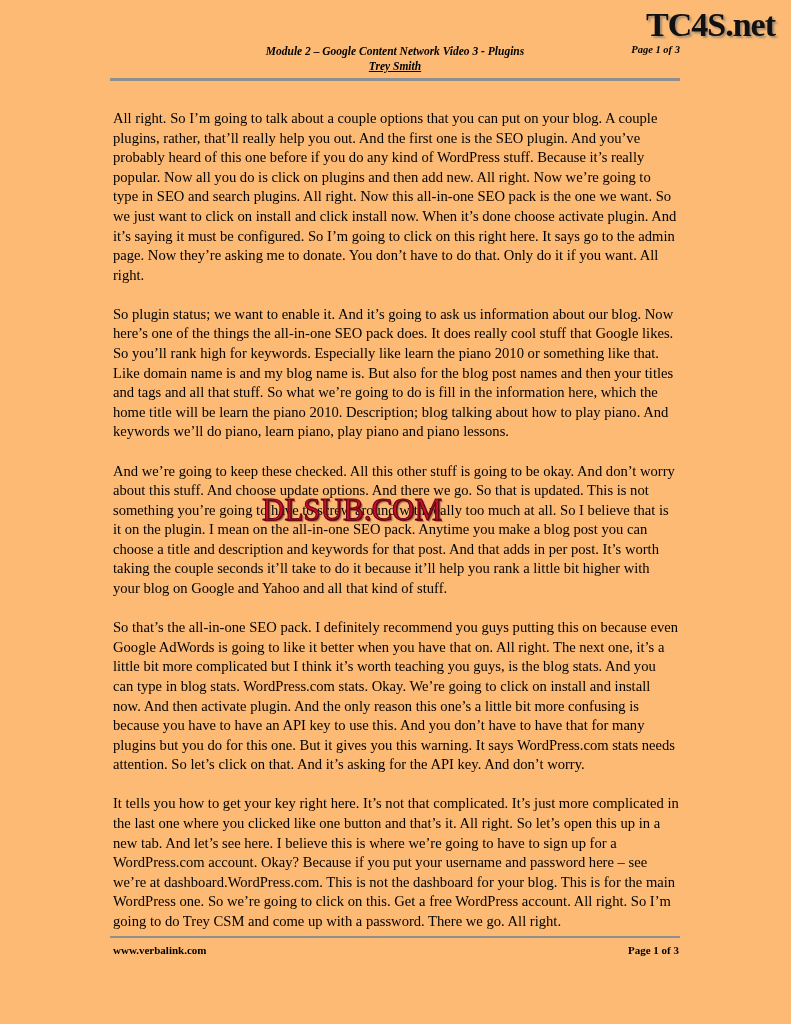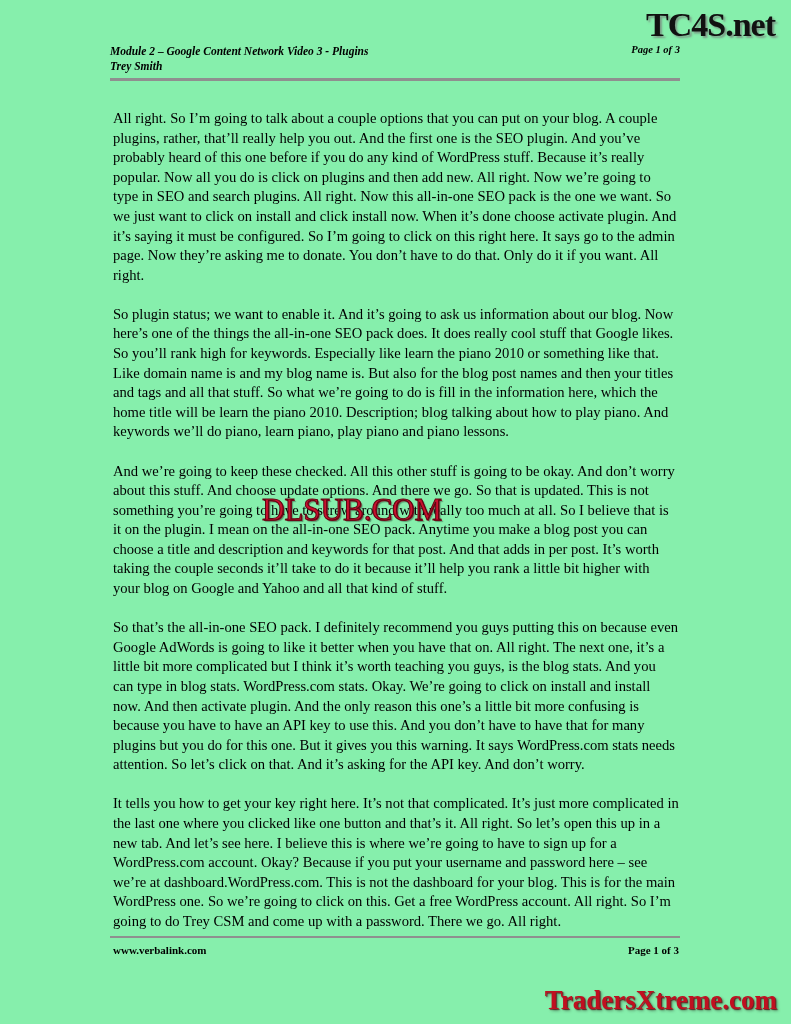--- a/index.html
+++ b/index.html
@@ -10,21 +10,21 @@
     width: 791px;
     height: 1024px;
     background: #ffffff;
     font-family: "Liberation Serif", serif;
     position: relative;
     overflow: hidden;
   }
   .page {
     position: absolute;
     inset: 0;
-    background: #86efac;
+    background: #fdba74;
   }
 
   
   .brand-top {
     position: absolute;
     top: 6px;
     right: 16px;
     font-family: "Liberation Serif", serif;
     font-weight: bold;
     font-size: 34px;
@@ -39,35 +39,37 @@
     position: absolute;
     top: 44px;
     left: 110px;
     width: 570px;
   }
   .header-inner {
     position: relative;
     height: 30px;
   }
   .header-title {
+    text-align: center;
     font-size: 11.5px;
     font-weight: bold;
     font-style: italic;
     font-family: "Liberation Serif", serif;
     line-height: 15px;
     color: #000;
   }
   .header-sub {
-    text-align: left;
+    text-align: center;
     font-size: 11.5px;
     font-weight: bold;
     font-style: italic;
     font-family: "Liberation Serif", serif;
     line-height: 15px;
     color: #000;
+    text-decoration: underline;
   }
   .header-page {
     position: absolute;
     right: 0;
     top: 0;
     font-size: 10.5px;
     font-weight: bold;
     font-style: italic;
     font-family: "Liberation Serif", serif;
     color: #000;
@@ -187,15 +189,14 @@
 
   <div class="wm-center">DLSUB.COM</div>
 
   <div class="rule-bottom"></div>
 
   <div class="footer">
     <div class="footer-left">www.verbalink.com</div>
     <div class="footer-right">Page 1 of 3</div>
   </div>
 
-  <div class="wm-bottom">TradersXtreme.com</div>
 
 </div>
 
 </body></html>

